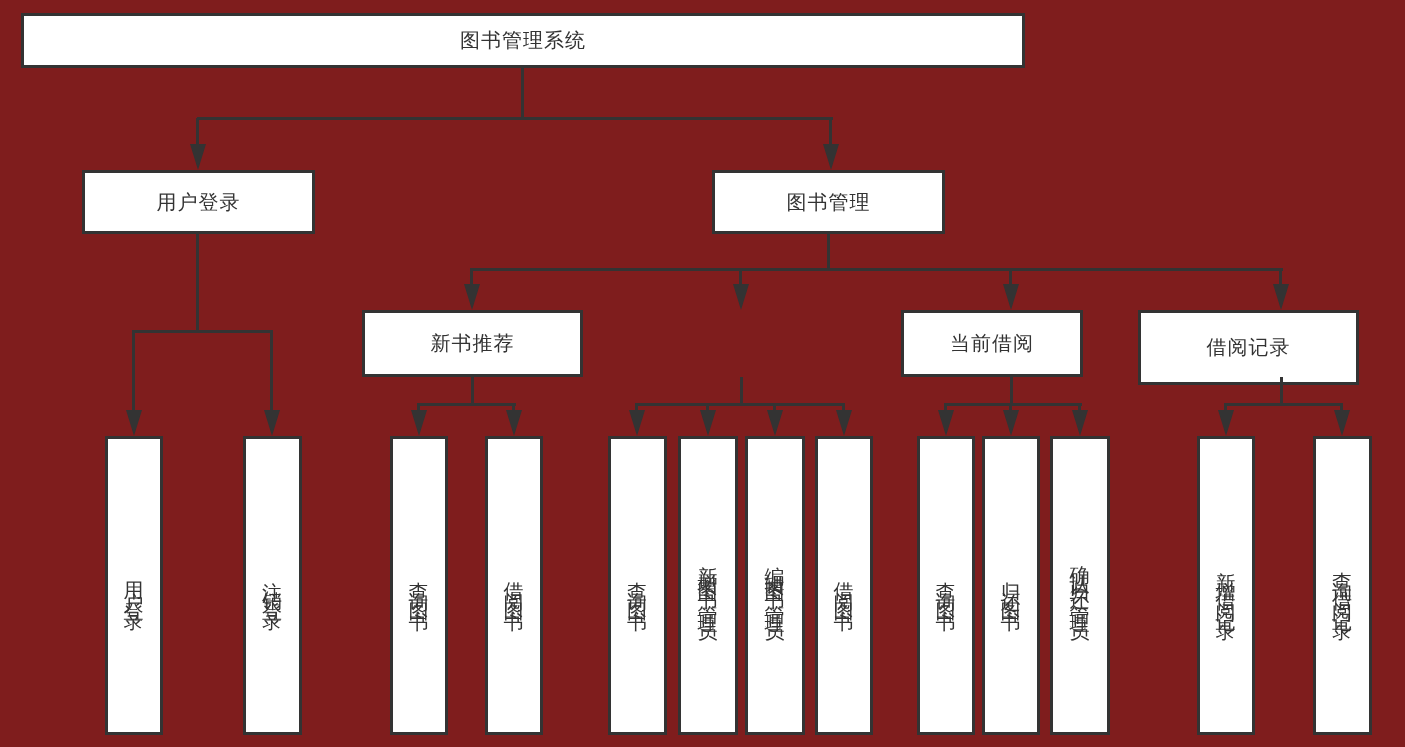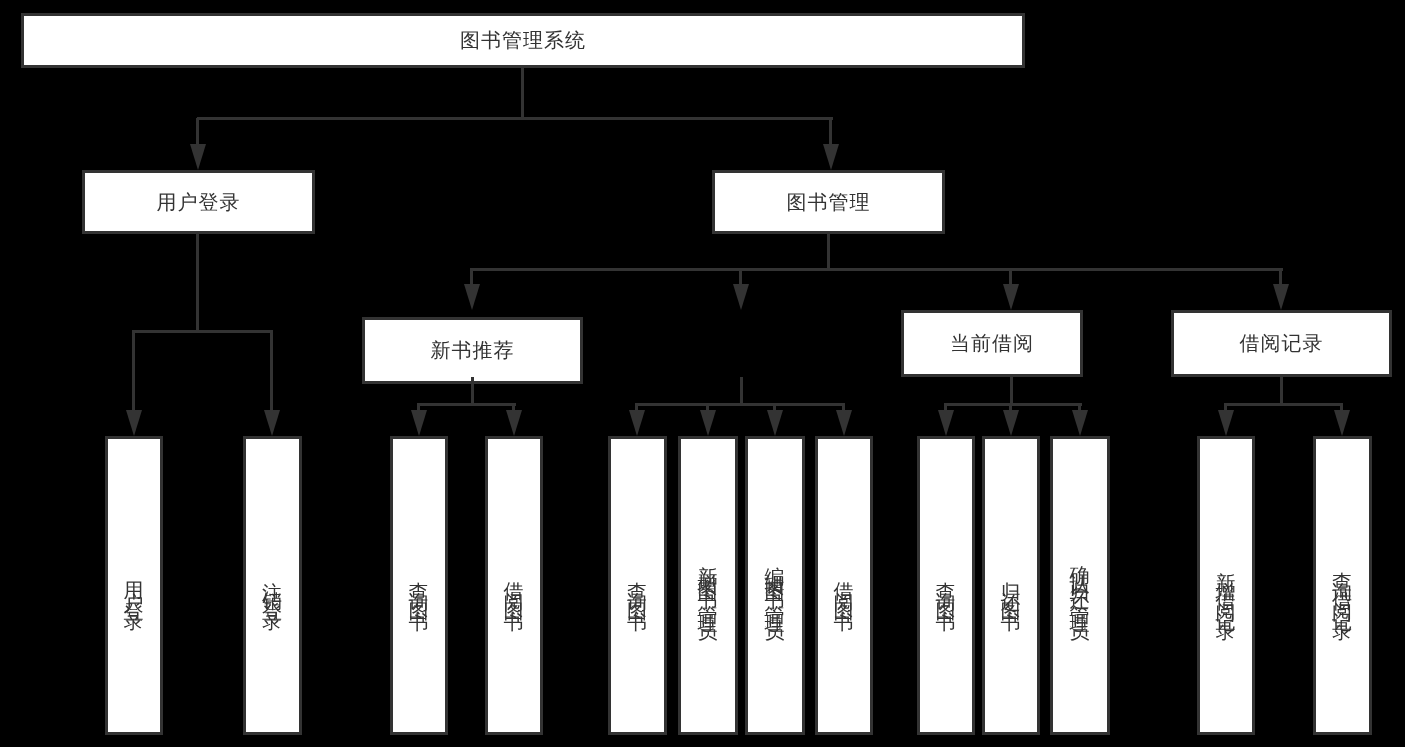--- a/index.html
+++ b/index.html
@@ -1,17 +1,17 @@
 <!DOCTYPE html>
 <html><head>
 <meta charset="utf-8">
 <style>
   html, body { margin:0; padding:0; background:#ffffff; }
   .canvas {
-    position:relative; width:1405px; height:747px; background:#000000;
+    position:relative; width:1405px; height:747px; background:#7f1d1d;
     font-family:"DejaVu Sans","Liberation Sans",sans-serif; overflow:hidden;
   }
   .box {
     position:absolute; box-sizing:border-box;
     border:3px solid #333333; background:#ffffff;
     display:flex; align-items:center; justify-content:center;
     color:#333333;
   }
   .hbox span { font-size:20px; letter-spacing:1px; white-space:nowrap; }
   .vbox span {
@@ -65,27 +65,27 @@
   <div class="hline" style="left:470px; top:268px; width:813px;"></div>
   <div class="vline" style="left:470px; top:268px; height:18px;"></div>
   <div class="arrow" style="left:464px; top:284px;"></div>
   <div class="vline" style="left:739px; top:268px; height:18px;"></div>
   <div class="arrow" style="left:733px; top:284px;"></div>
   <div class="vline" style="left:1009px; top:268px; height:18px;"></div>
   <div class="arrow" style="left:1003px; top:284px;"></div>
   <div class="vline" style="left:1279px; top:268px; height:18px;"></div>
   <div class="arrow" style="left:1273px; top:284px;"></div>
 
-  <div class="box hbox" style="left:362px; top:310px; width:221px; height:67px;margin-top:7px;">
+  <div class="box hbox" style="left:362px; top:310px; width:221px; height:67px;">
     <span>新书推荐</span>
   </div>
   <div class="box hbox" style="left:901px; top:310px; width:182px; height:67px;">
     <span>当前借阅</span>
   </div>
-  <div class="box hbox" style="left:1171px; top:310px; width:221px; height:67px;">
+  <div class="box hbox" style="left:1138px; top:310px; width:221px; height:75px;">
     <span>借阅记录</span>
   </div>
 
   <div class="vline" style="left:471px; top:377px; height:29px;"></div>
   <div class="hline" style="left:417px; top:403px; width:99px;"></div>
   <div class="vline" style="left:417px; top:403px; height:9px;"></div>
   <div class="arrow" style="left:411px; top:410px;"></div>
   <div class="vline" style="left:512px; top:403px; height:9px;"></div>
   <div class="arrow" style="left:506px; top:410px;"></div>
 

